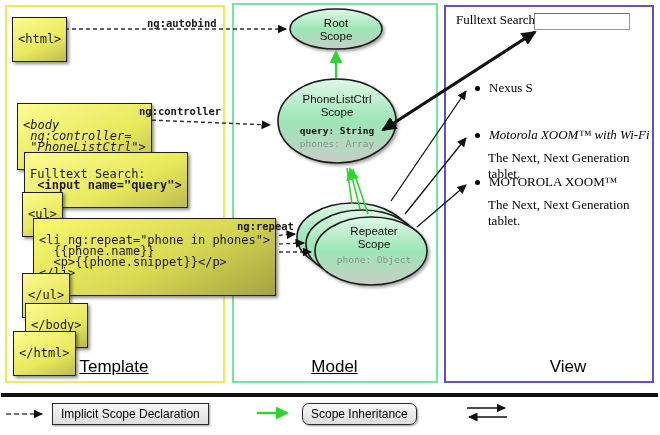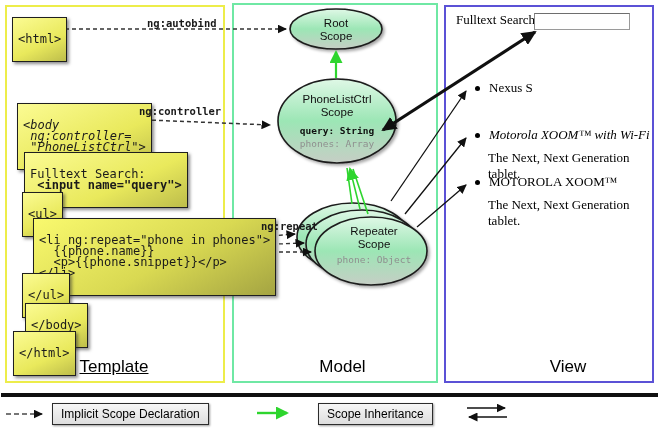--- a/index.html
+++ b/index.html
@@ -4,21 +4,21 @@
 <style>
   html,body{margin:0;padding:0;background:#fff;}
   .canvas{position:relative;width:660px;height:435px;background:#fff;overflow:hidden;
           font-family:"Liberation Sans",sans-serif;}
   .col{position:absolute;background:#fff;}
   .col-template{left:5px;top:5px;width:216px;height:374px;border:2px solid #EDED4A;}
   .col-model{left:232px;top:3px;width:202px;height:376px;border:2px solid #6FE8A4;}
   .col-view{left:444px;top:5px;width:206px;height:374px;border:2px solid #5B51D6;}
   .col-label{position:absolute;top:357px;text-align:center;font-size:17px;color:#000;}
   .lbl-template{left:5px;width:218px;text-decoration:underline;}
-  .lbl-model{left:241px;width:203px;}
+  .lbl-model{left:233px;width:203px;text-decoration:underline;}
   .lbl-view{left:444px;width:248px;}
 
   .codebox{position:absolute;background:linear-gradient(155deg,#FBFB93 0%,#E9E95C 60%,#BDBD4B 100%);
            border:1px solid #1f1f1f;box-shadow:2px 2px 3px rgba(50,50,50,.55);
            font-family:"DejaVu Sans Mono",monospace;font-size:12px;line-height:11px;
            color:#1b1b1b;padding:16px 5px;white-space:pre;}
   .codebox .b{font-weight:bold;}
   .libox{background:linear-gradient(150deg,#F9F96E 0%,#D9D952 55%,#A4A442 100%);}
 
   .edge-label{position:absolute;font-family:"DejaVu Sans Mono",monospace;font-size:10.5px;
@@ -116,21 +116,21 @@
   <div class="codebox libox" style="left:33px;top:218px;"><span>&lt;li ng:repeat="phone in phones"&gt;</span><br><span>  {{phone.name}}</span><br><span>  &lt;p&gt;{{phone.snippet}}&lt;/p&gt;</span><br><span>&lt;/li&gt;</span></div>
 
   <div class="codebox" style="left:22px;top:273px;"><span>&lt;/ul&gt;</span></div>
 
   <div class="codebox" style="left:25px;top:303px;"><span>&lt;/body&gt;</span></div>
 
   <div class="codebox" style="left:13px;top:331px;"><span>&lt;/html&gt;</span></div>
 
   <div class="edge-label" style="left:147px;top:17px;">ng:autobind</div>
   <div class="edge-label" style="left:139px;top:105px;">ng:controller</div>
-  <div class="edge-label" style="left:237px;top:220px;margin-left:24px;">ng:repeat</div>
+  <div class="edge-label" style="left:237px;top:220px;">ng:repeat</div>
 
   <div class="view-text" style="left:456px;top:12px;">Fulltext Search:</div>
   <input class="search-input" type="text" value="" style="">
 
   <span class="bullet-dot" style="left:475px;top:86px;"></span>
   <div class="view-text" style="left:489px;top:80px;">Nexus S</div>
 
   <span class="bullet-dot" style="left:475px;top:133px;"></span>
   <div class="view-text" style="left:489px;top:127px;font-style:italic;">Motorola XOOM™ with Wi-Fi</div>
   <div class="view-text" style="left:488px;top:150px;">The Next, Next Generation tablet.</div>
@@ -146,15 +146,15 @@
   <div class="divider"></div>
 
   <svg class="overlay" style="top:0;" viewBox="0 0 660 435">
     <line x1="6" y1="414" x2="42" y2="414" stroke="#4a4a4a" stroke-width="1.6" stroke-dasharray="5 3" marker-end="url(#mThin)"></line>
     <line x1="257" y1="413" x2="287" y2="413" stroke="#2ED52E" stroke-width="2.4" marker-end="url(#mGreen)"></line>
     <line x1="467" y1="408" x2="505" y2="408" stroke="#101010" stroke-width="1.6" marker-end="url(#mThin)"></line>
     <line x1="507" y1="417" x2="469" y2="417" stroke="#101010" stroke-width="1.6" marker-end="url(#mThin)"></line>
   </svg>
 
   <div class="legend-box" style="left:52px;">Implicit Scope Declaration</div>
-  <div class="legend-box" style="left:318px;">Scope Inheritance</div>
+  <div class="legend-box" style="left:302px;border-radius:7px;">Scope Inheritance</div>
 
 </div>
 
 </body></html>

